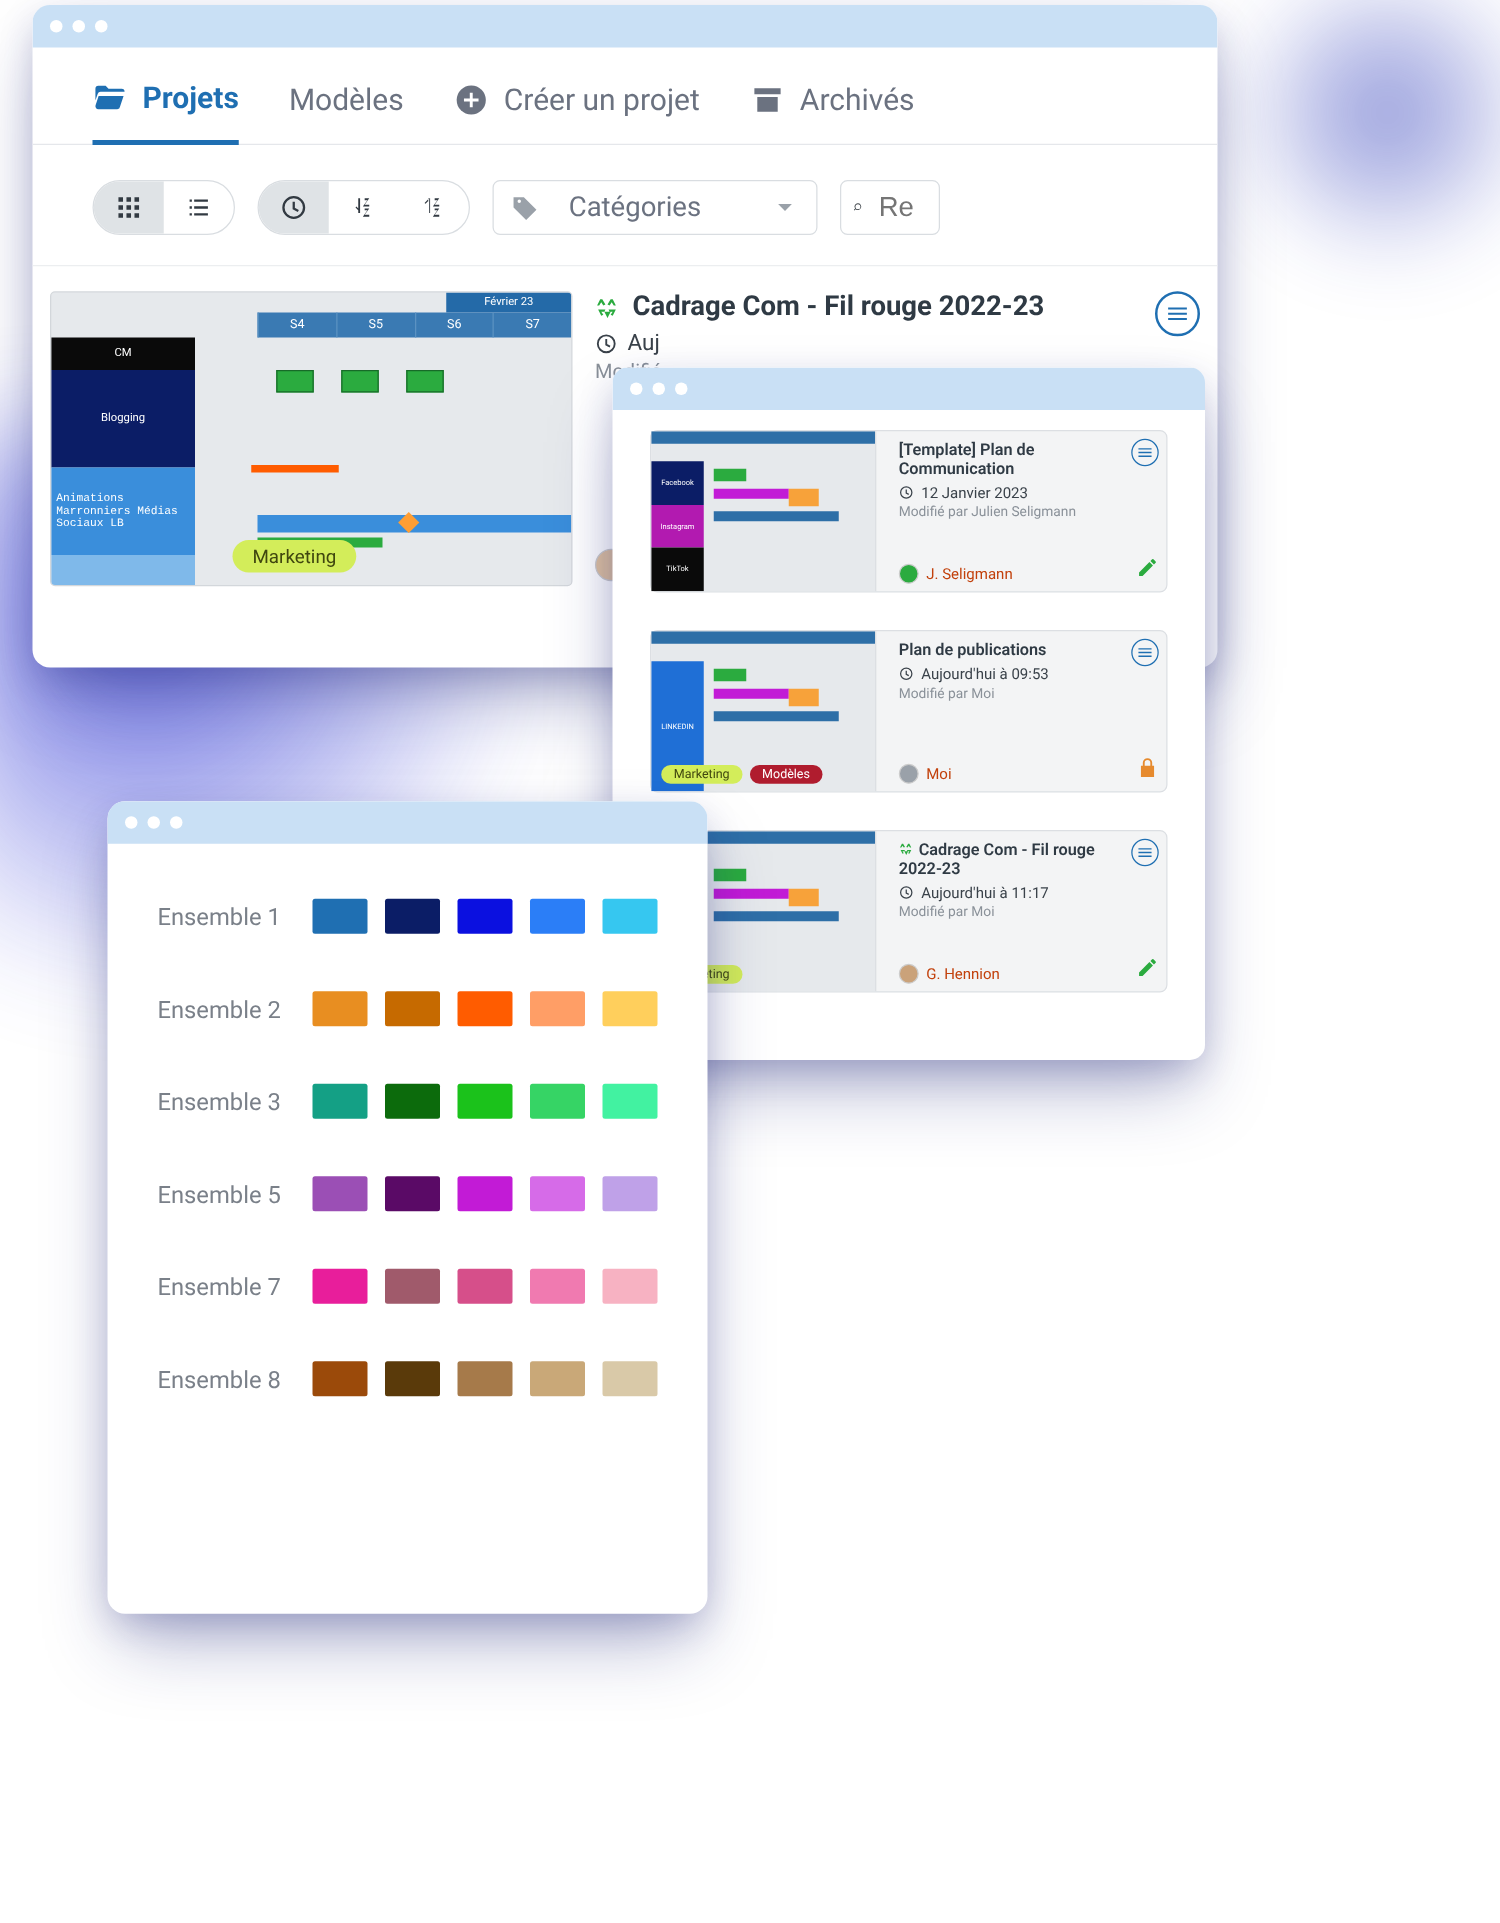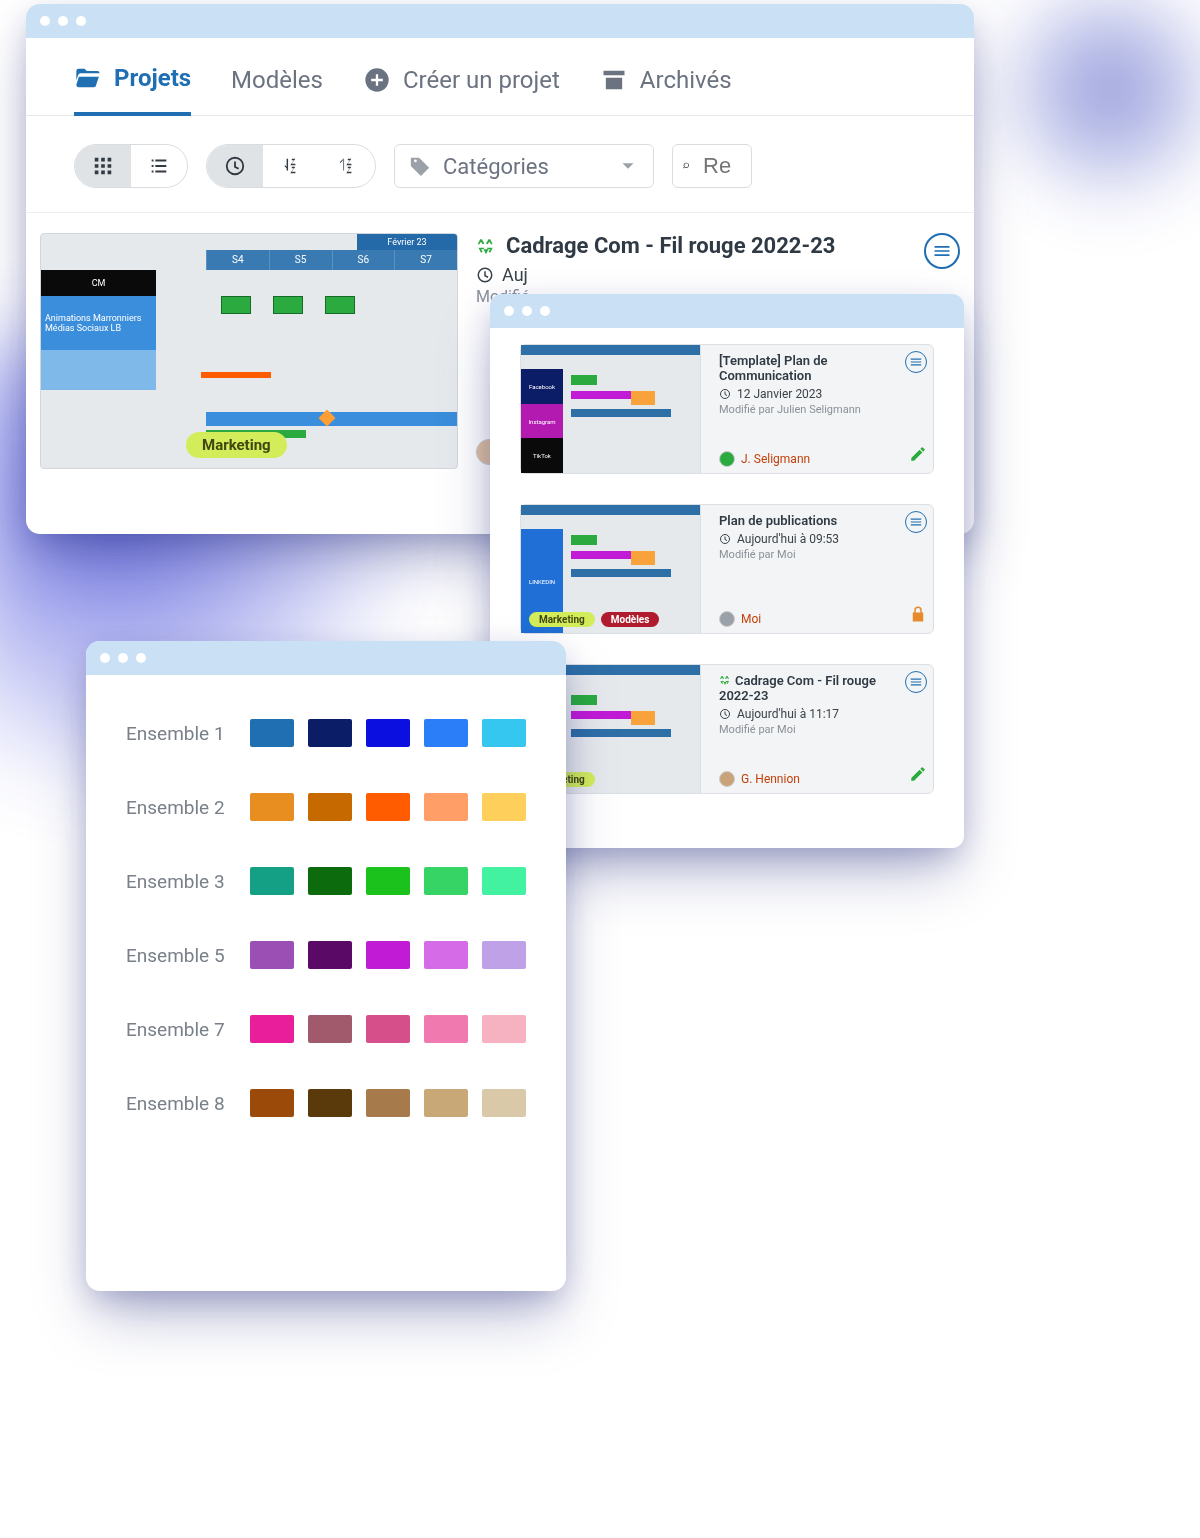--- a/index.html
+++ b/index.html
@@ -52,21 +52,21 @@
   }
   .tab { display: flex; align-items: center; gap: 12px; color: var(--text); font-size: 24px; padding-bottom: 20px; cursor: pointer; }
   .tab.active { color: var(--brand); font-weight: 700; border-bottom: 4px solid var(--brand); margin-bottom: -1px; }
   .tab svg { width: 28px; height: 28px; fill: currentColor; }
 
   .toolbar { display: flex; align-items: center; gap: 18px; padding: 28px 48px 24px 48px; border-bottom: 1px solid #eceef0; }
   .seg { display: flex; background: #fff; border: 1px solid #d9dde1; border-radius: 999px; overflow: hidden; height: 44px; }
   .seg .btn { width: 56px; display:flex; align-items:center; justify-content:center; cursor:pointer; }
   .seg .btn.active { background: #dfe3e6; }
   .seg .btn svg { width: 22px; height: 22px; fill: #323a42; }
-  .catsel { display:flex; align-items:center; gap:12px; border:1px solid #d9dde1; border-radius:6px; height:44px; padding:0 14px; min-width:260px; color:var(--text); font-size:22px; cursor:pointer; }
+  .catsel { display:flex; align-items:center; gap:24px; border:1px solid #d9dde1; border-radius:6px; height:44px; padding:0 14px; min-width:260px; color:var(--text); font-size:22px; cursor:pointer; }
   .catsel svg { width:22px; height:22px; fill:#9aa1a9; }
   .search-wrap { display:flex; align-items:center; gap:10px; border:1px solid #d9dde1; border-radius:6px; height:44px; padding:0 10px; width:80px; overflow:hidden; }
   .search-wrap svg { width:22px; height:22px; fill:#3c4248; }
   .search-wrap input { border:none; outline:none; font-size:22px; color:var(--text); width:40px; }
 
   .project-row { display:flex; gap:18px; padding: 20px 14px 16px 14px; align-items:stretch; }
   .thumb-lg { flex: 0 0 418px; height: 236px; background:#e6e9ec; border:1px solid #d3d7db; border-radius:4px; position:relative; overflow:hidden; }
   .proj-meta { flex:1; position:relative; }
   .proj-title { display:flex; align-items:center; gap:10px; font-size:22px; font-weight:700; color:#2f3a44; }
   .proj-title svg { width:20px; height:20px; }
@@ -75,21 +75,21 @@
   .proj-mod { color:#8a9199; font-size:16px; margin-top:2px; }
   .menu-btn { position:absolute; top:0; right:0; width:36px; height:36px; border:2px solid var(--brand); color:var(--brand); border-radius:50%; display:flex; align-items:center; justify-content:center; cursor:pointer; }
   .menu-btn svg { width:20px; height:20px; fill:currentColor; }
   .owner { position:absolute; bottom:4px; left:0; display:flex; align-items:center; gap:10px; color:#c2410c; font-size:18px; }
   .avatar { width:26px; height:26px; border-radius:50%; background:#e0c2a0; border:1px solid #ccc; }
   .edit-ico { position:absolute; bottom:4px; right:0; color:#2bab3f; }
   .edit-ico svg { width:18px; height:18px; fill:currentColor; }
   .lock-ico { position:absolute; bottom:4px; right:0; color:#e68a2e; }
   .lock-ico svg { width:18px; height:18px; fill:currentColor; }
 
-  .badge { display:inline-flex; align-items:center; padding:4px 16px; border-radius:999px; font-size:15px; font-weight:700; }
+  .badge { display:inline-flex; align-items:center; padding:4px 16px; border-radius:999px; font-size:15px; font-weight:400; }
   .badge.lime { background:var(--lime); color:#40470f; }
   .badge.red  { background:#b01c2e; color:#fff; }
 
   
   .thumb-lg .monthbar { position:absolute; top:0; right:0; height:16px; width:100px; background:#246aa8; color:#fff; font-size:9px; display:flex; align-items:center; justify-content:center; }
   .thumb-lg .weekbar { position:absolute; top:16px; left:165px; right:0; height:20px; background:#3a7ab3; display:flex; }
   .thumb-lg .weekbar span { flex:1; text-align:center; color:#fff; font-size:10px; border-left:1px solid #5b92c2; line-height:20px; }
   .thumb-lg .side { position:absolute; top:36px; left:0; width:115px; display:flex; flex-direction:column; }
   .thumb-lg .blk { color:#fff; font-size:9px; display:flex; align-items:center; justify-content:center; padding:4px; }
   .thumb-lg .badgepos { position:absolute; bottom:10px; left:145px; }
@@ -220,21 +220,22 @@
     <div class="thumb-lg">
       <div class="monthbar">Février 23</div>
       <div class="weekbar">
         <span>S4</span>
         <span>S5</span>
         <span>S6</span>
         <span>S7</span>
       </div>
       <div class="side" id="main-side">
           <div class="blk" style="background: rgb(10, 10, 10); height: 26px;">CM</div>
-          <div class="blk" style="background: rgb(58, 142, 219); height: 54px;">Animations Marronniers Médias Sociaux LB</div>
+          <div class="blk" style="background: rgb(11, 29, 102); height: 78px;">Blogging</div>
+          <div class="blk" style="background: rgb(58, 142, 219); height: 70px; font-family: Liberation Mono, monospace;">Animations Marronniers Médias Sociaux LB</div>
           <div class="blk" style="background: rgb(127, 185, 234); height: 40px;"></div>
         </div>
 
       <div style="position:absolute; top:62px; left:180px; width:30px; height:18px; background:#2bab3f; border:1px solid #176b28;"></div>
       <div style="position:absolute; top:62px; left:232px; width:30px; height:18px; background:#2bab3f; border:1px solid #176b28;"></div>
       <div style="position:absolute; top:62px; left:284px; width:30px; height:18px; background:#2bab3f; border:1px solid #176b28;"></div>
       <div style="position:absolute; top:178px; left:165px; right:0; height:14px; background:#3a8edb;"></div>
       <div style="position:absolute; top:196px; left:165px; width:100px; height:8px; background:#2bab3f;"></div>
       <div style="position:absolute; top:178px; left:280px; width:12px; height:12px; background:#ff9e33; transform:rotate(45deg);"></div>
       <div style="position:absolute; top:138px; left:160px; width:70px; height:6px; background:#ff5c00;"></div>

